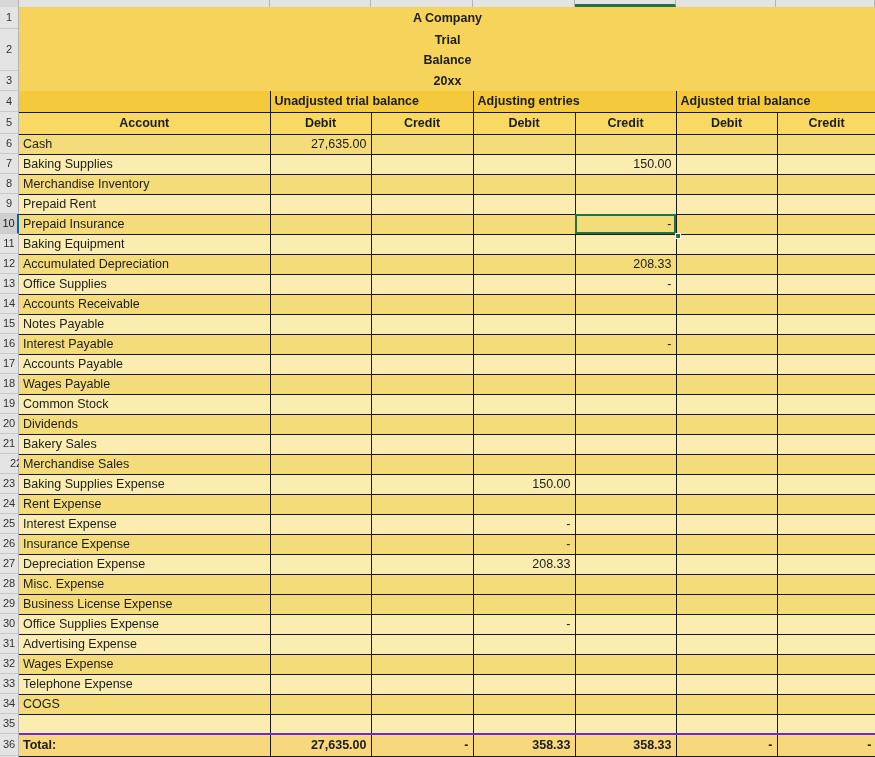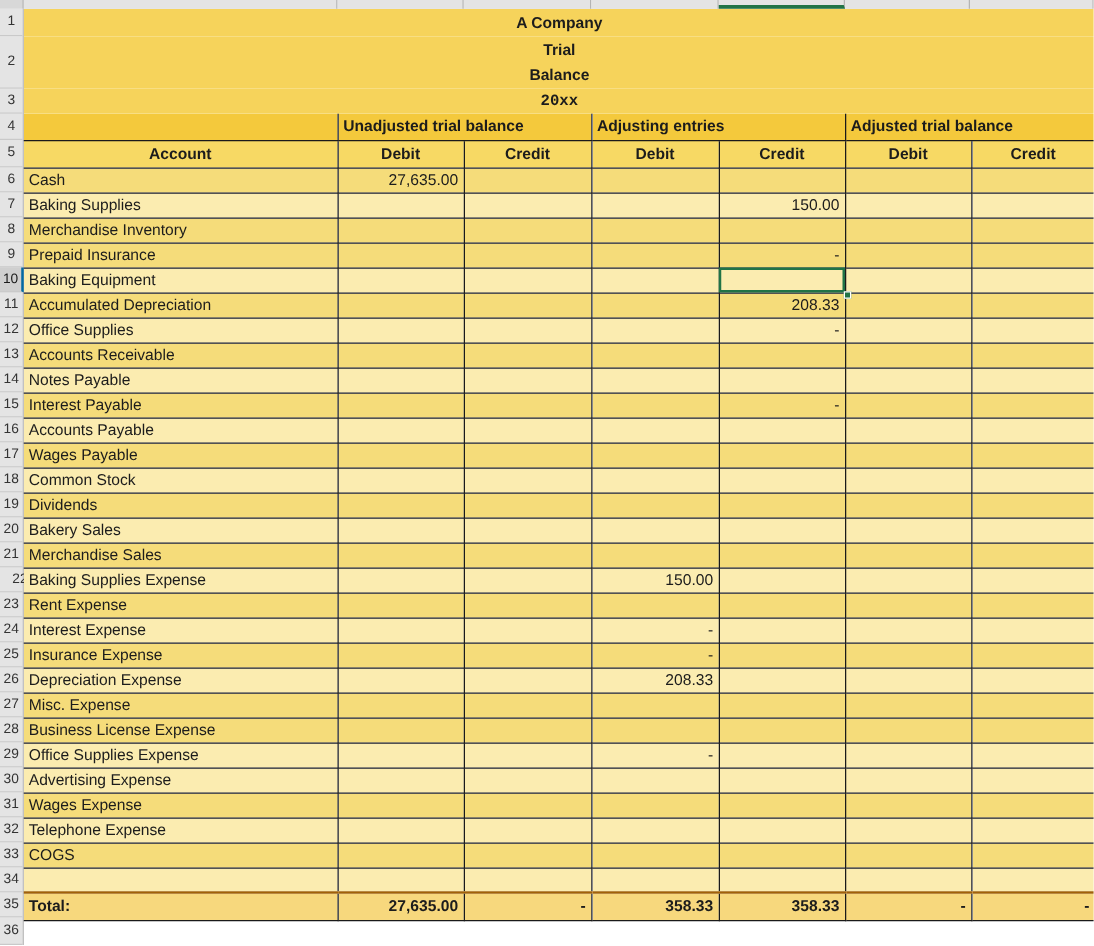--- a/index.html
+++ b/index.html
@@ -124,21 +124,21 @@
   }
   .sub-txt {
     font-weight: bold;
     font-size: 13px;
     text-align: center;
   }
   .acct-txt { font-size: 12.5px; margin-left: 20px; }
   .num-txt  { font-size: 12.5px; text-align: right; padding-right: 5px; }
 
   
-  .thick-top    { border-top: 2px solid #a16207; }
+  .thick-top    { border-top: 2px solid #6d28d9; }
   .thick-bottom { border-bottom: 2px solid #000000; }
 
   
   .sel-box {
     position: absolute;
     border: 2px solid #217346;
     box-sizing: border-box;
     pointer-events: none;
   }
   .sel-handle {
@@ -229,21 +229,21 @@
               <td class="fill-title titlecell title-txt" colspan="7" style="height:22px;">
                 <div>A Company</div>
               </td>
             </tr>
             <tr style="height: 42px;">
               <td class="fill-title titlecell title-txt" colspan="7" style="height:42px;">
                 <div>Trial</div>
                 <div>Balance</div>
               </td>
             </tr>
-            <tr style="height: 20px; font-family: Liberation Mono, monospace;">
+            <tr style="height: 20px;">
               <td class="fill-title titlecell title-txt" colspan="7" style="height:20px;">
                 <div>20xx</div>
               </td>
             </tr>
             <tr style="height: 21px;">
               <td class="fill-grp"></td>
               <td class="fill-grp grp-txt" colspan="2">Unadjusted trial balance</td>
               <td class="fill-grp grp-txt" colspan="2">Adjusting entries</td>
               <td class="fill-grp grp-txt" colspan="2">Adjusted trial balance</td>
             </tr>
@@ -277,20 +277,29 @@
             <tr style="height: 20px;">
               <td class="fill-a acct-txt">Merchandise Inventory</td>
               <td class="fill-a num-txt"></td>
               <td class="fill-a num-txt"></td>
               <td class="fill-a num-txt"></td>
               <td class="fill-a num-txt"></td>
               <td class="fill-a num-txt"></td>
               <td class="fill-a num-txt"></td>
             </tr>
             <tr style="height: 20px;">
+              <td class="fill-b acct-txt">Prepaid Rent</td>
+              <td class="fill-b num-txt"></td>
+              <td class="fill-b num-txt"></td>
+              <td class="fill-b num-txt"></td>
+              <td class="fill-b num-txt"></td>
+              <td class="fill-b num-txt"></td>
+              <td class="fill-b num-txt"></td>
+            </tr>
+            <tr style="height: 20px;">
               <td class="fill-a acct-txt">Prepaid Insurance</td>
               <td class="fill-a num-txt"></td>
               <td class="fill-a num-txt"></td>
               <td class="fill-a num-txt"></td>
               <td class="fill-a num-txt">-</td>
               <td class="fill-a num-txt"></td>
               <td class="fill-a num-txt"></td>
             </tr>
             <tr style="height: 20px;">
               <td class="fill-b acct-txt">Baking Equipment</td>

